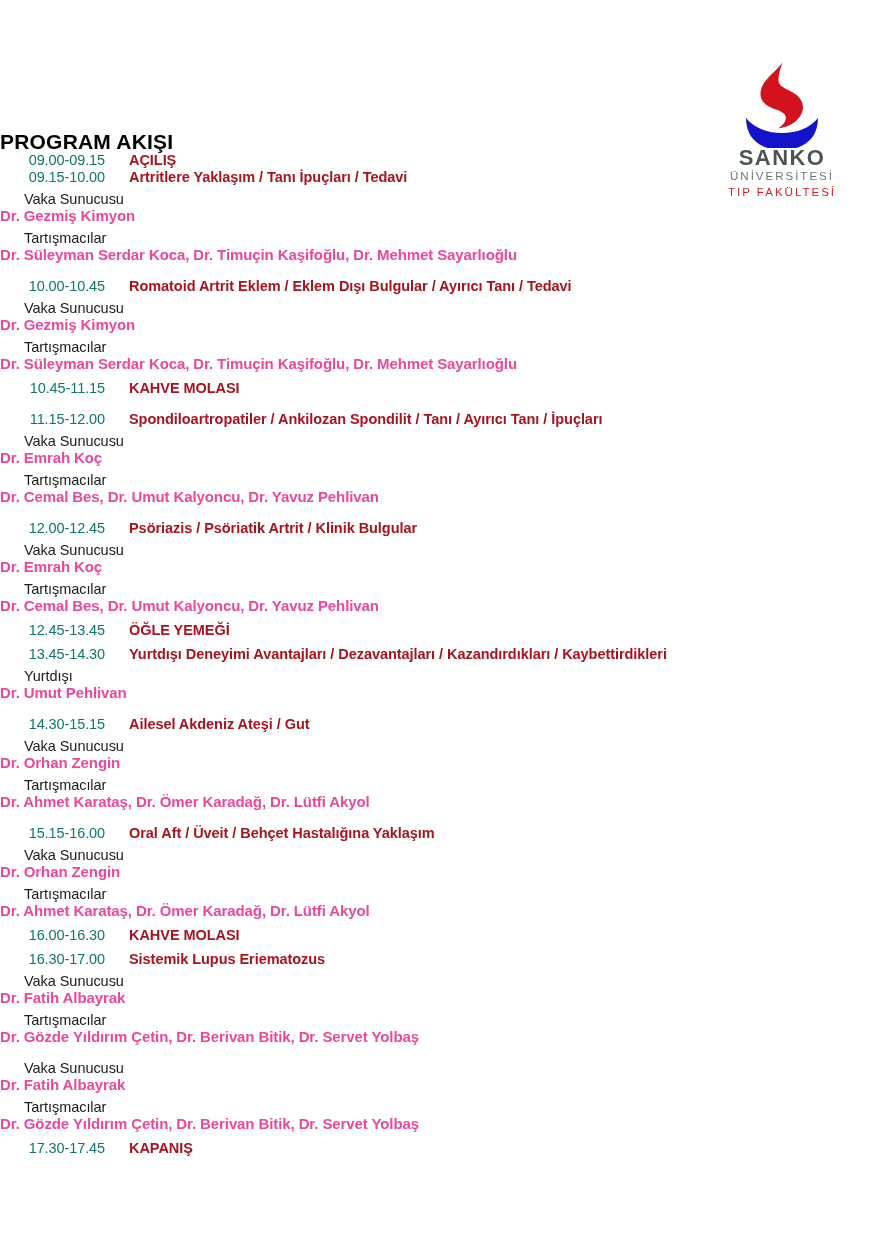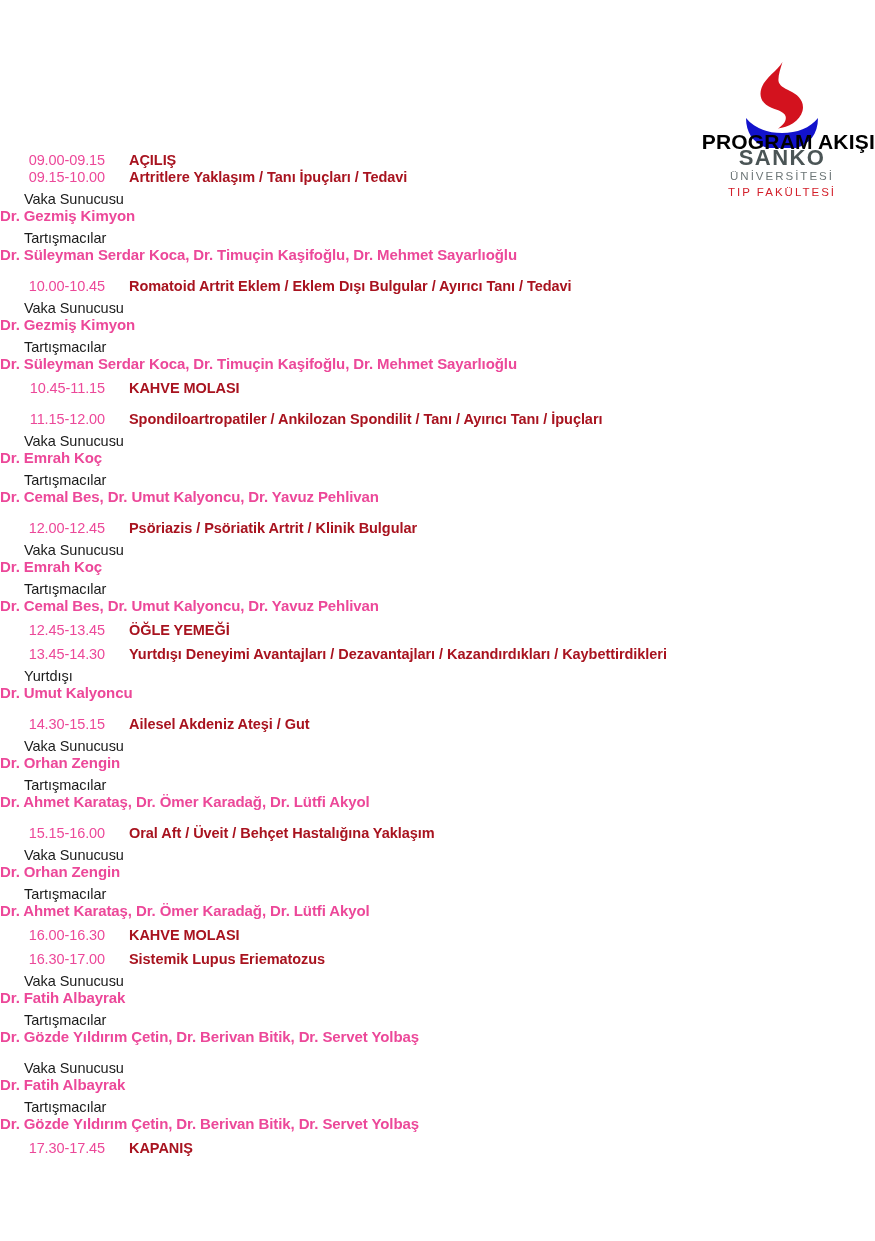--- a/index.html
+++ b/index.html
@@ -55,21 +55,21 @@
     line-height: 1.3;
     font-weight: normal;
   }
 
   
   #page-title {
     position: absolute;
     top: 130px;
     left: 0;
     width: 875px;
-    text-align: right;
+    text-align: left;
     font-size: 21px;
     font-weight: bold;
     letter-spacing: 0.2px;
     color: #000000;
   }
 
   
   #schedule {
     position: absolute;
     top: 152px;
@@ -90,21 +90,21 @@
     width: 875px;
   }
   .row.head { margin-bottom: 1px; }
   .row.detail { margin-top: 6px; flex-direction: column; }
 
   .time {
     width: 105px;
     min-width: 105px;
     text-align: right;
     font-size: 14.5px;
-    color: #ec4899;
+    color: #0f766e;
     letter-spacing: -0.1px;
     padding-right: 0px;
   }
   .title-cell {
     padding-left: 24px;
     font-size: 14.5px;
     font-weight: bold;
     color: #a8131f;
     white-space: nowrap;
     letter-spacing: -0.05px;
@@ -239,21 +239,21 @@
       </div>
     </div>
     <div class="block gap-sm">
       <div class="row head">
         <div class="time">13.45-14.30</div>
         <div class="title-cell">Yurtdışı Deneyimi Avantajları / Dezavantajları / Kazandırdıkları / Kaybettirdikleri</div>
       </div>
       <div class="row detail">
         <div class="time"></div>
         <div class="role">Yurtdışı</div>
-        <div class="person">Dr. Umut Kalyoncu</div>
+        <div class="person">Dr. Umut Pehlivan</div>
       </div>
     </div>
     <div class="block gap">
       <div class="row head">
         <div class="time">14.30-15.15</div>
         <div class="title-cell">Ailesel Akdeniz Ateşi / Gut</div>
       </div>
       <div class="row detail">
         <div class="time"></div>
         <div class="role">Vaka Sunucusu</div>

